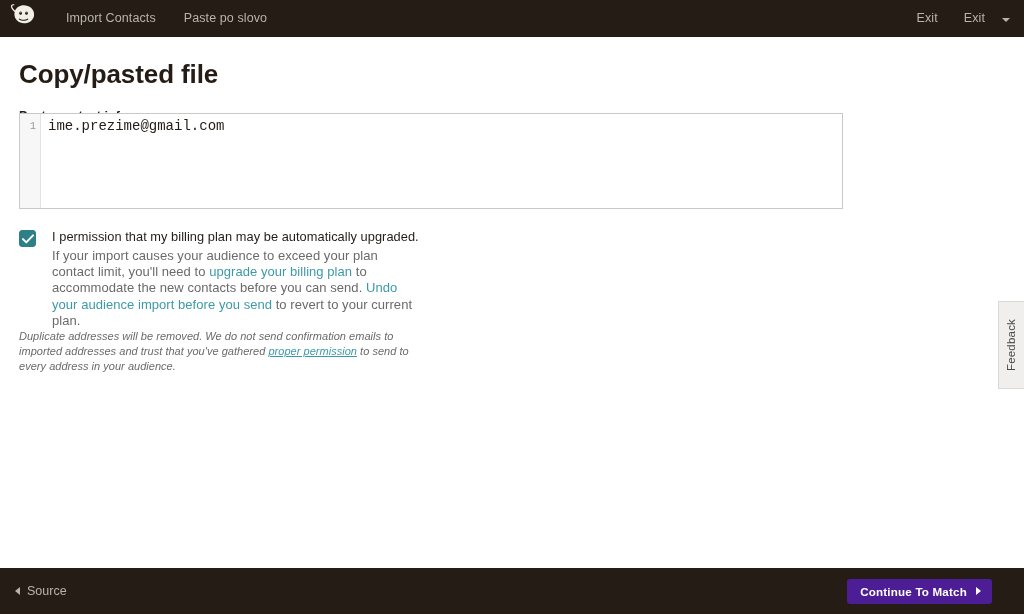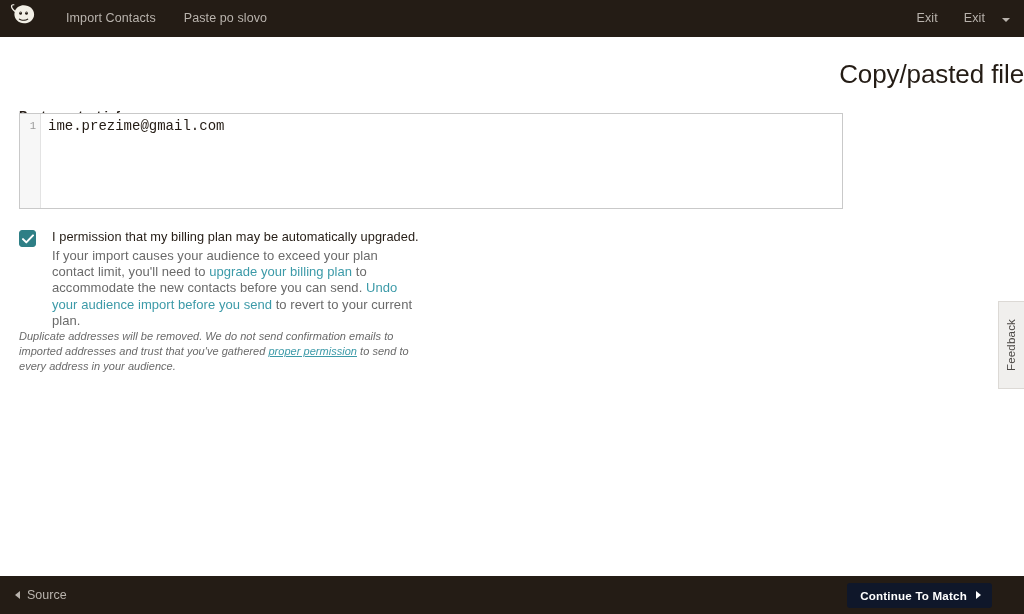--- a/index.html
+++ b/index.html
@@ -76,25 +76,24 @@
   .content {
     position: absolute;
     top: 37px; left: 0;
     width: 1024px;
     height: 539px;
     background: #ffffff;
     padding: 0;
   }
   .page-title {
     font-size: 26px;
-    font-weight: 400;
+    font-weight: 700;
     color: #241c15;
     letter-spacing: -0.1px;
     margin: 22px 0 0 19px;
-    text-align: right;
   }
   .field-label {
     font-size: 12.5px;
     font-weight: bold;
     color: #241c15;
     margin: 19px 0 0 19px;
     letter-spacing: .05px;
   }
 
   
@@ -220,21 +219,21 @@
     font-size: 11.5px;
     color: #4a4744;
     letter-spacing: .2px;
   }
 
   
   .bottombar {
     position: absolute;
     bottom: 0; left: 0;
     width: 1024px;
-    height: 38px;
+    height: 46px;
     background: #241c15;
     display: flex;
     align-items: center;
   }
   .source-btn {
     margin-left: 13px;
     display: flex;
     align-items: center;
     gap: 7px;
     color: #b9b3ad;
@@ -247,21 +246,21 @@
   }
   .chev-left {
     width: 0; height: 0;
     border-top: 4px solid transparent;
     border-bottom: 4px solid transparent;
     border-right: 5px solid #b9b3ad;
   }
   .continue-btn {
     margin-left: auto;
     margin-right: 32px;
-    background: #0f172a;
+    background: #4c1d95;
     color: #ffffff;
     border: none;
     border-radius: 3px;
     height: 25px;
     padding: 0 11px 0 13px;
     font-family: inherit;
     font-size: 11.6px;
     font-weight: bold;
     letter-spacing: .2px;
     display: flex;

